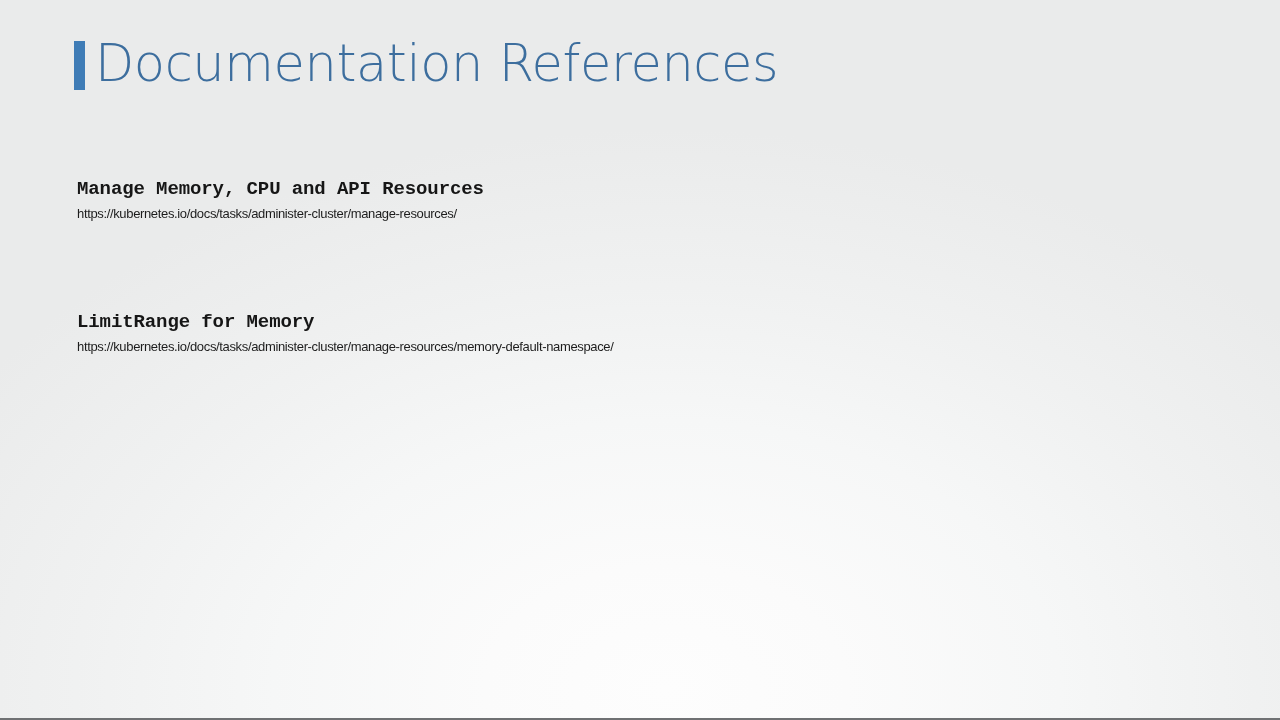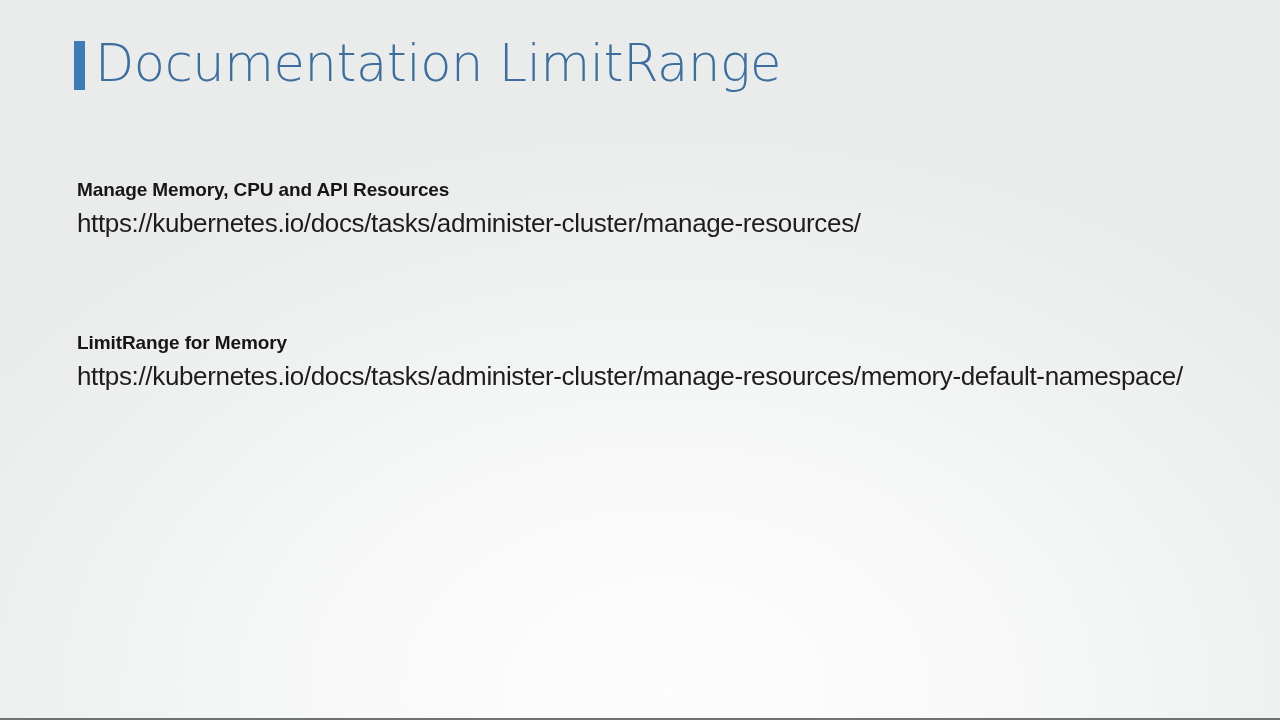--- a/index.html
+++ b/index.html
@@ -68,51 +68,51 @@
     top: 176px;
     width: 1120px;
   }
 
   .ref-section {
     margin: 0;
   }
 
   .ref-heading {
     margin: 0;
-    font-family: Liberation Sans, sans-serif;
+    font-family: Liberation Mono, monospace;
     font-size: 19px;
     font-weight: bold;
     line-height: 1.45;
     color: #161616;
     letter-spacing: -0.1px;
   }
 
   .ref-url {
     margin: 0;
     font-family: "Liberation Sans", sans-serif;
-    font-size: 26px;
+    font-size: 13px;
     font-weight: 400;
     line-height: 1.52;
     color: #1d1d1d;
     letter-spacing: -0.35px;
     word-break: break-word;
   }
 
   
   .gap-large { height: 57px; }
   .gap-small { height: 29px; }
 </style>
 </head>
 <body>
 
 <div class="slide">
 
   <div class="title-row">
     <div class="title-accent-bar"></div>
-    <h1 class="slide-title">Documentation LimitRange</h1>
+    <h1 class="slide-title">Documentation References</h1>
   </div>
 
   <div class="content">
 
     <div class="ref-section">
       <div class="ref-heading">Manage Memory, CPU and API Resources</div>
       <div class="ref-url">https://kubernetes.io/docs/tasks/administer-cluster/manage-resources/</div>
     </div>
 
     <div class="gap-large"></div>

